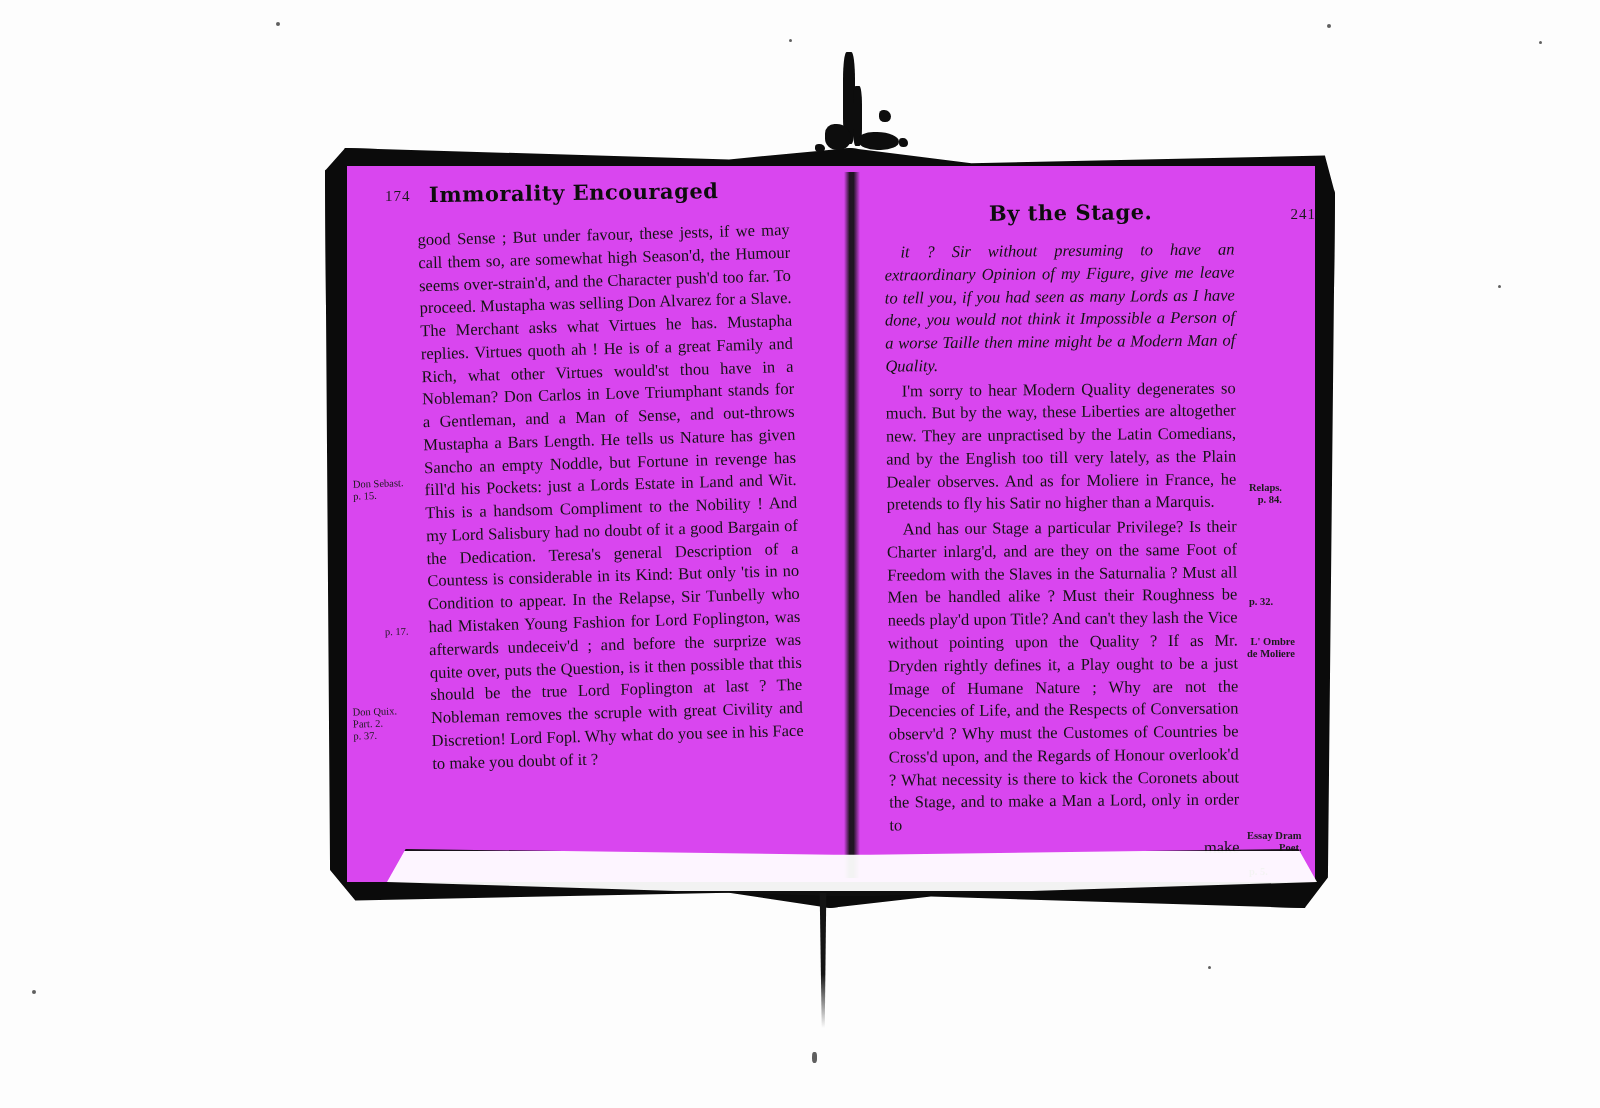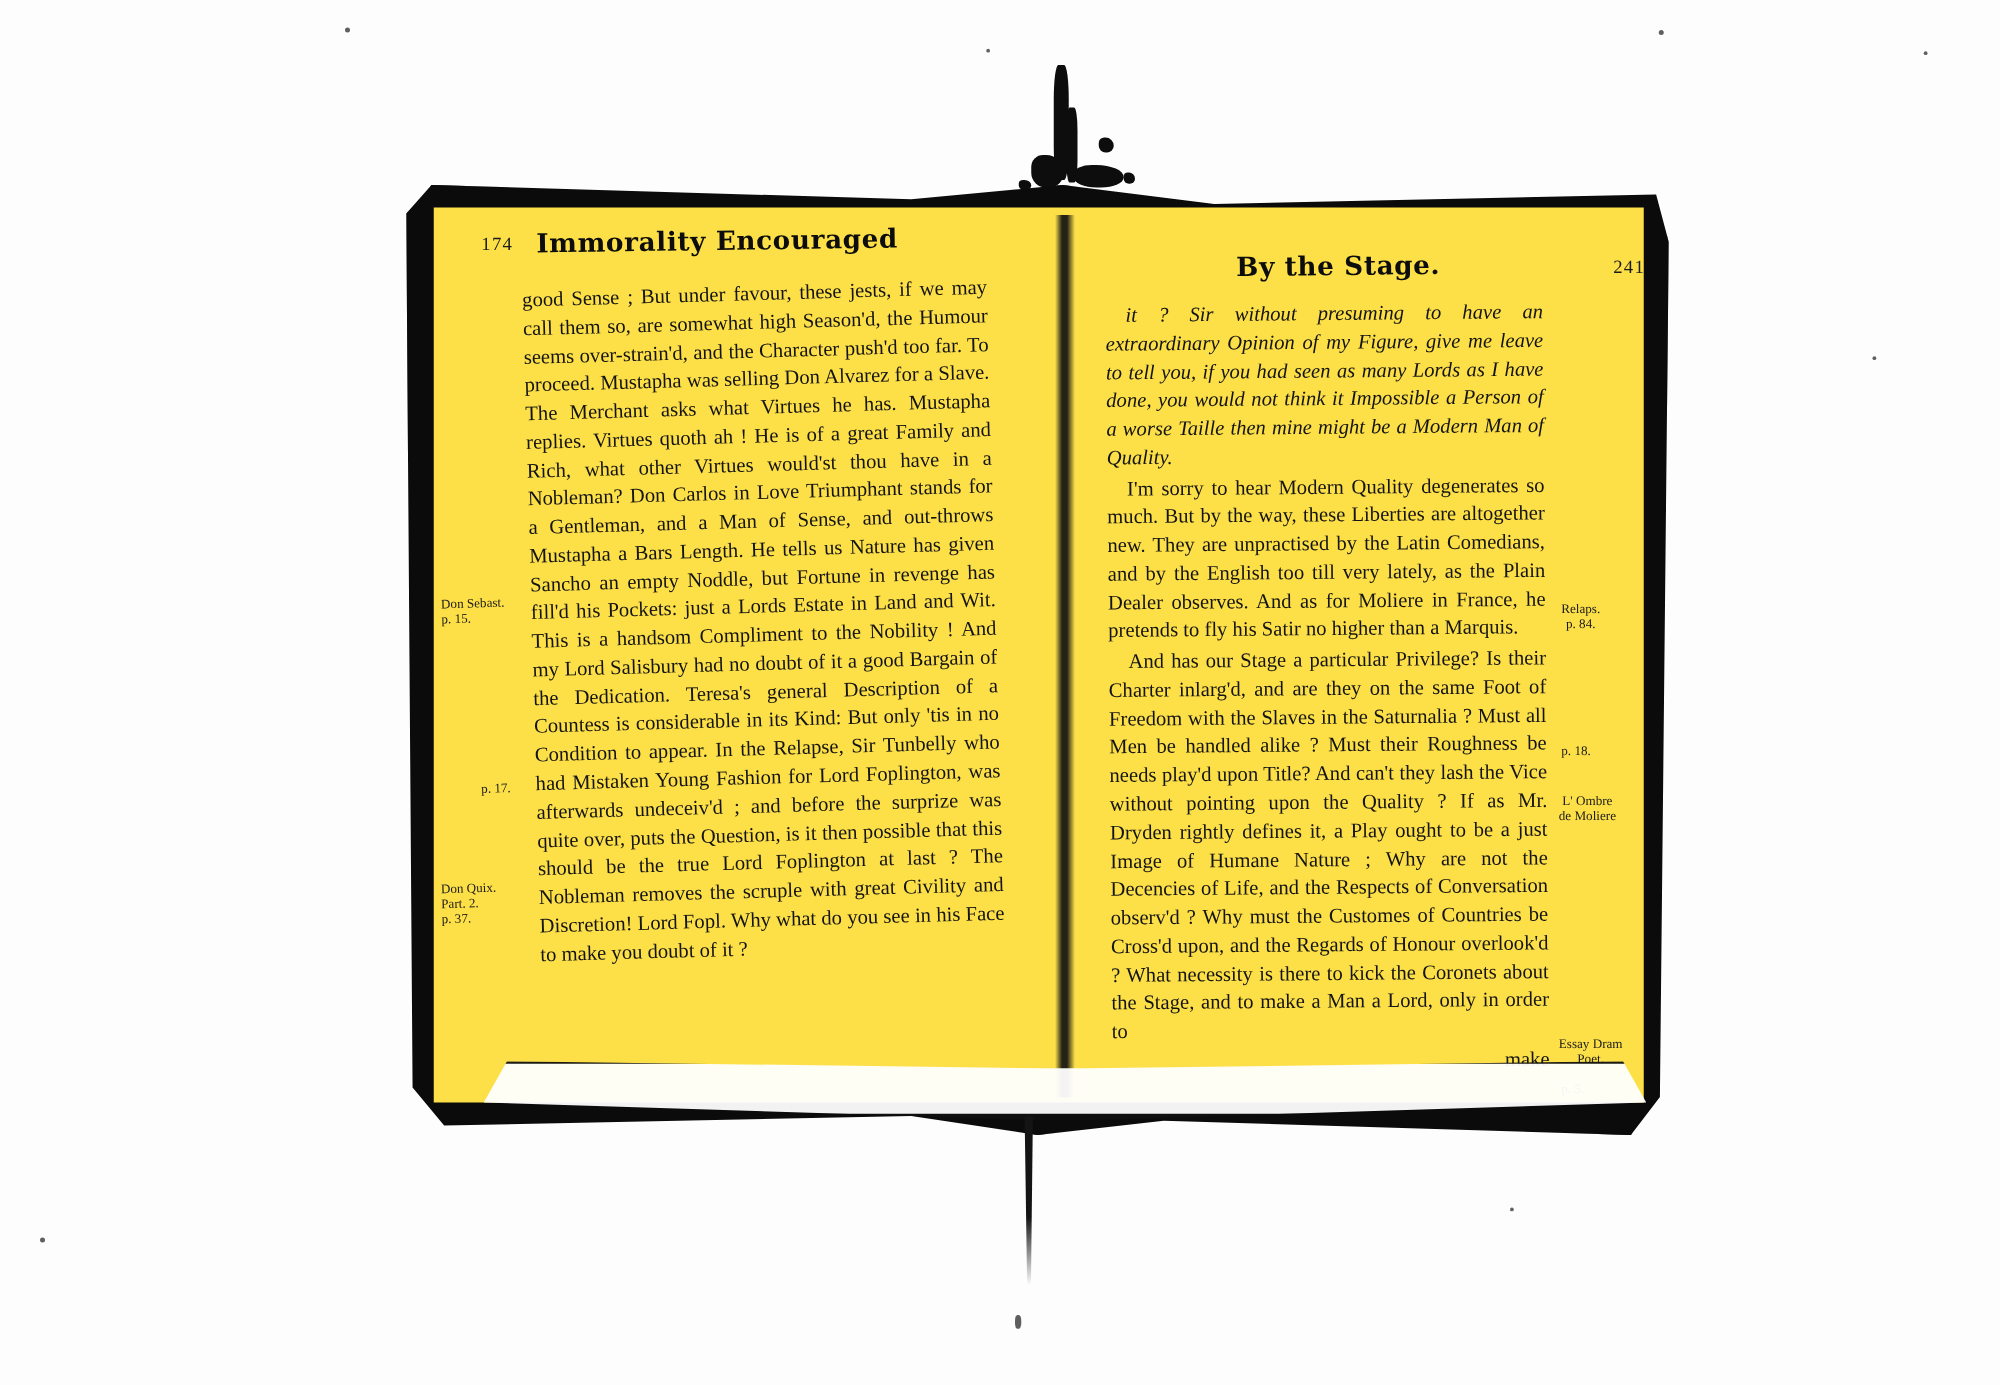--- a/index.html
+++ b/index.html
@@ -46,21 +46,21 @@
     box-shadow: 0 0 0 2px #0b0b0b;
     clip-path: polygon(0% 3%, 2% 0%, 40% 1.5%, 52% 0%, 64% 2%, 99% 1%, 100% 6%,
                        99.3% 96%, 97% 100%, 60% 98.5%, 50% 100%, 40% 98%, 3% 99%, 0.5% 95%);
   }
   #book-paper {
     position: absolute;
     left: 22px;
     top: 18px;
     right: 20px;
     bottom: 26px;
-    background: #fde047;
+    background: #d946ef;
   }
   
   #gutter {
     position: absolute;
     left: 497px;
     top: 6px;
     width: 16px;
     bottom: 4px;
     background: linear-gradient(to right, rgba(255,255,255,0) 0%, #111 35%, #111 60%, rgba(255,255,255,0) 100%);
     opacity: .92;
@@ -151,21 +151,21 @@
 
   
   .margin-note {
     position: absolute;
     font-size: 10.5px;
     line-height: 1.15;
     color: #1b1b1b;
     font-family: "Liberation Serif", serif;
   }
   .mn-left  { text-align: left; }
-  .mn-right { text-align: center; }
+  .mn-right { text-align: right; font-weight: bold; }
 
   
   #edge-block {
     position: absolute;
     left: 40px;
     bottom: -14px;
     width: 930px;
     height: 40px;
     background: #ffffff;
     border-top: 2px solid #101010;
@@ -225,21 +225,21 @@
 
         <div class="body-col" id="body-right">
           <p class="it">it ? Sir without presuming to have an extraordinary Opinion of my Figure, give me leave to tell you, if you had seen as many Lords as I have done, you would not think it Impossible a Person of a worse Taille then mine might be a Modern Man of Quality.</p>
           <p>I'm sorry to hear Modern Quality degenerates so much. But by the way, these Liberties are altogether new. They are unpractised by the Latin Comedians, and by the English too till very lately, as the Plain Dealer observes. And as for Moliere in France, he pretends to fly his Satir no higher than a Marquis.</p>
           <p>And has our Stage a particular Privilege? Is their Charter inlarg'd, and are they on the same Foot of Freedom with the Slaves in the Saturnalia ? Must all Men be handled alike ? Must their Roughness be needs play'd upon Title? And can't they lash the Vice without pointing upon the Quality ? If as Mr. Dryden rightly defines it, a Play ought to be a just Image of Humane Nature ; Why are not the Decencies of Life, and the Respects of Conversation observ'd ? Why must the Customes of Countries be Cross'd upon, and the Regards of Honour overlook'd ? What necessity is there to kick the Coronets about the Stage, and to make a Man a Lord, only in order to</p>
           <span class="last-line-right">make</span>
         </div>
 
         <div class="margin-note mn-right" style="left:382px;top:316px;white-space:pre-line;">Relaps.
 p. 84.</div>
-        <div class="margin-note mn-right" style="left:382px;top:430px;white-space:pre-line;">p. 18.</div>
+        <div class="margin-note mn-right" style="left:382px;top:430px;white-space:pre-line;">p. 32.</div>
         <div class="margin-note mn-right" style="left:380px;top:470px;white-space:pre-line;">L' Ombre
 de Moliere</div>
         <div class="margin-note mn-right" style="left:380px;top:664px;white-space:pre-line;">Essay Dram
 Poet.</div>
         <div class="margin-note mn-right" style="left:382px;top:700px;white-space:pre-line;">p. 5.</div>
       </div>
 
       <div id="gutter"></div>
       <div id="edge-block"></div>
     </div>

